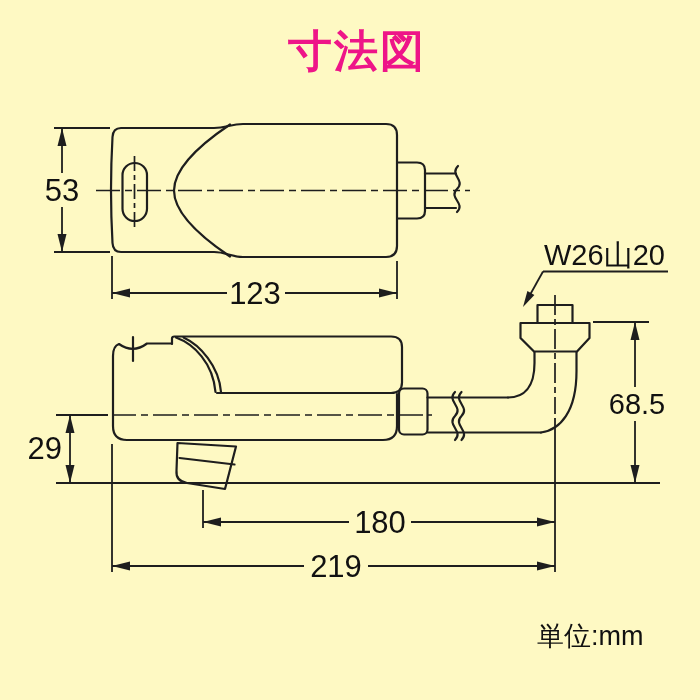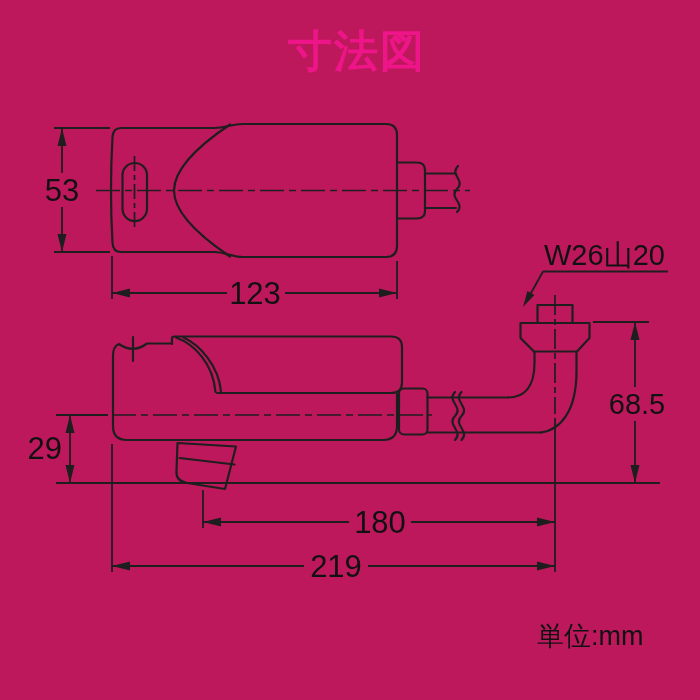--- a/index.html
+++ b/index.html
@@ -1,16 +1,16 @@
 <!DOCTYPE html>
 <html><head>
 <meta charset="utf-8">
 <style>
   html,body{margin:0;padding:0;background:#ffffff;}
-  .page{position:relative;width:700px;height:700px;background:#be185d;overflow:hidden;
+  .page{position:relative;width:700px;height:700px;background:#fef9c3;overflow:hidden;
         font-family:"Liberation Sans","DejaVu Sans",sans-serif;}
   svg text{font-family:"Liberation Sans","DejaVu Sans",sans-serif;}
 </style>
 </head>
 <body>
 
 <div class="page">
 <svg width="700" height="700" viewBox="0 0 700 700">
 
   <g stroke="#1e1e1e" fill="none" stroke-width="2.2" stroke-linecap="round" stroke-linejoin="round">

